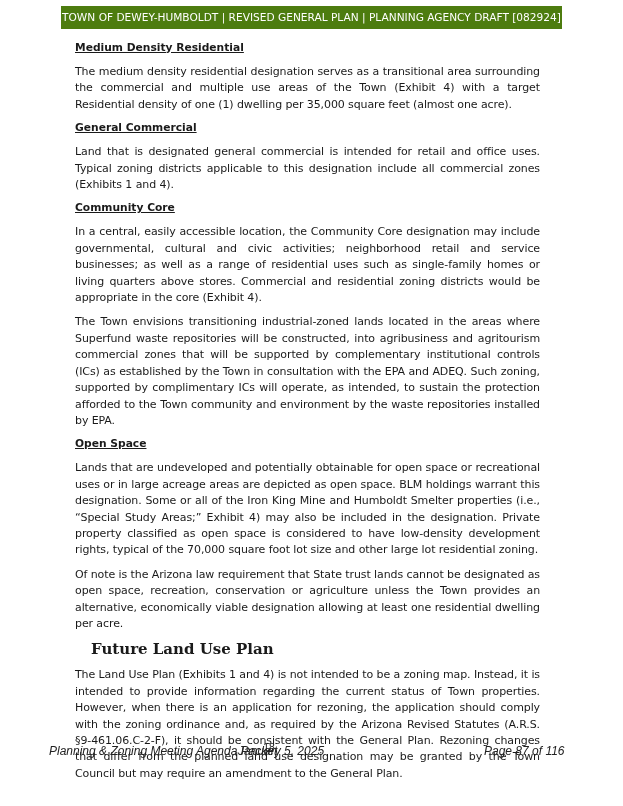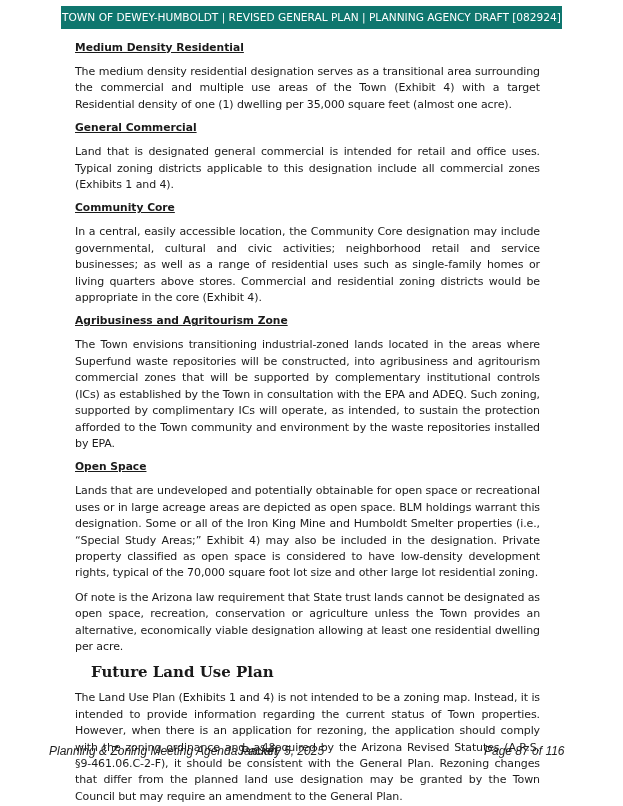--- a/index.html
+++ b/index.html
@@ -14,21 +14,21 @@
       overflow: hidden;
       font-family: "Liberation Sans", sans-serif;
       color: #1a1a1a;
     }
     .banner {
       position: absolute;
       left: 61px;
       top: 6px;
       width: 501px;
       height: 23px;
-      background: #0f766e;
+      background: #4d7c0f;
       color: #ffffff;
       font-family: "DejaVu Sans", sans-serif;
       font-size: 10.6px;
       line-height: 23px;
       text-align: center;
       letter-spacing: 0px;
       white-space: nowrap;
     }
     .content {
       position: absolute;
@@ -97,21 +97,20 @@
     <div class="subhead">General Commercial</div>
     <p class="para">Land that is designated general commercial is intended for retail and office uses. Typical zoning districts applicable to this designation include all commercial zones (Exhibits 1 and 4).</p>
   </div>
 
   <div>
     <div class="subhead">Community Core</div>
     <p class="para">In a central, easily accessible location, the Community Core designation may include governmental, cultural and civic activities; neighborhood retail and service businesses; as well as a range of residential uses such as single-family homes or living quarters above stores. Commercial and residential zoning districts would be appropriate in the core (Exhibit 4).</p>
   </div>
 
   <div>
-    <div class="subhead">Agribusiness and Agritourism Zone</div>
     <p class="para">The Town envisions transitioning industrial-zoned lands located in the areas where Superfund waste repositories will be constructed, into agribusiness and agritourism commercial zones that will be supported by complementary institutional controls (ICs) as established by the Town in consultation with the EPA and ADEQ. Such zoning, supported by complimentary ICs will operate, as intended, to sustain the protection afforded to the Town community and environment by the waste repositories installed by EPA.</p>
   </div>
 
   <div>
     <div class="subhead">Open Space</div>
     <p class="para">Lands that are undeveloped and potentially obtainable for open space or recreational uses or in large acreage areas are depicted as open space. BLM holdings warrant this designation. Some or all of the Iron King Mine and Humboldt Smelter properties (i.e., “Special Study Areas;” Exhibit 4) may also be included in the designation. Private property classified as open space is considered to have low-density development rights, typical of the 70,000 square foot lot size and other large lot residential zoning.</p>
     <p class="para">Of note is the Arizona law requirement that State trust lands cannot be designated as open space, recreation, conservation or agriculture unless the Town provides an alternative, economically viable designation allowing at least one residential dwelling per acre.</p>
   </div>
 
   <div>

